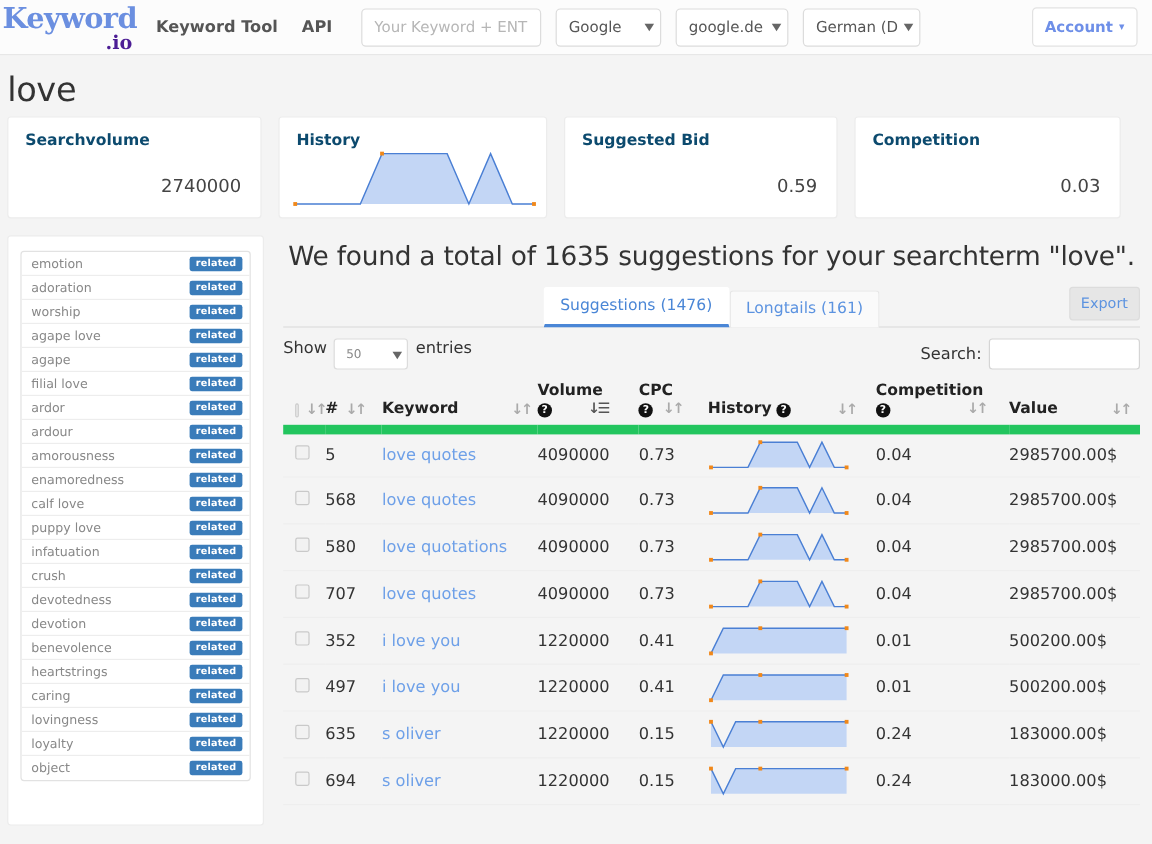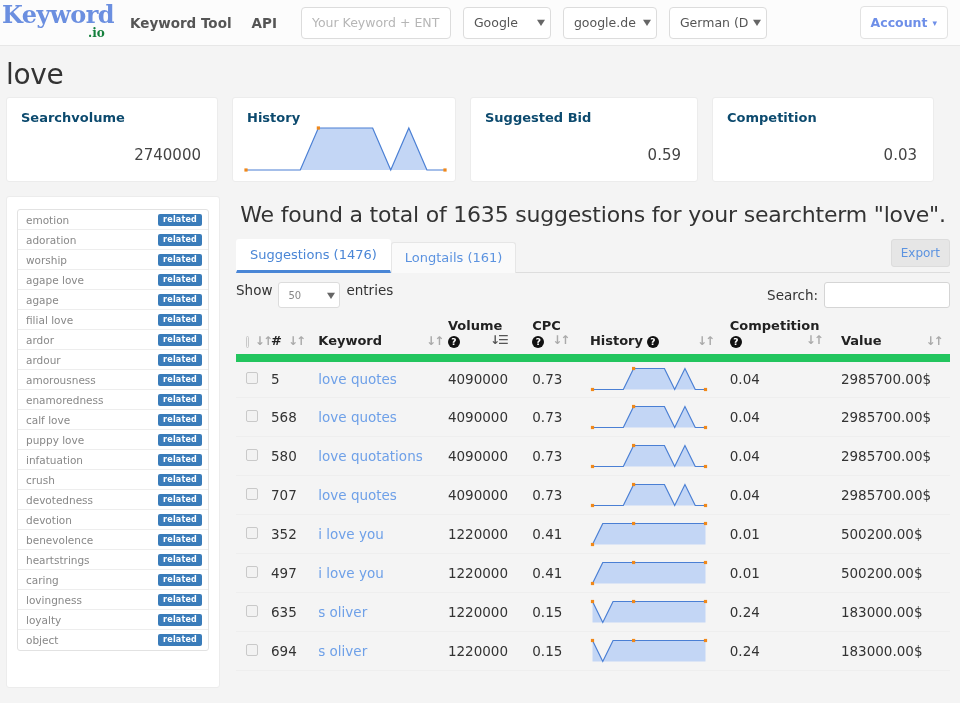--- a/index.html
+++ b/index.html
@@ -43,22 +43,22 @@
     font-family: "DejaVu Serif", "Liberation Serif", serif;
     font-weight: bold;
     font-size: 24px;
     color: #c9c9c9;
     letter-spacing: -0.5px;
   }
   .logo .l3 {
     position: absolute; left: 88px; top: 25px;
     font-family: "DejaVu Serif", "Liberation Serif", serif;
     font-weight: bold;
-    font-size: 12px;
-    color: #15803d;
+    font-size: 16px;
+    color: #4c1d95;
   }
   .nav-link {
     color: #555;
     font-weight: bold;
     font-size: 13.5px;
     text-decoration: none;
     padding: 0 10px;
     white-space: nowrap;
   }
   .nav-link:first-of-type { margin-left: 8px; }
@@ -231,20 +231,21 @@
     letter-spacing: -0.2px;
   }
 
   
   .tabrow {
     display: flex;
     align-items: flex-end;
     border-bottom: 1px solid #dddddd;
     position: relative;
     height: 34px;
+    justify-content: center;
   }
   .tab {
     font-size: 13px;
     color: #5c93e0;
     padding: 7px 13px 8px 13px;
     cursor: pointer;
     border: 1px solid transparent;
     border-bottom: none;
     margin-bottom: -1px;
     background: #fafafa;

